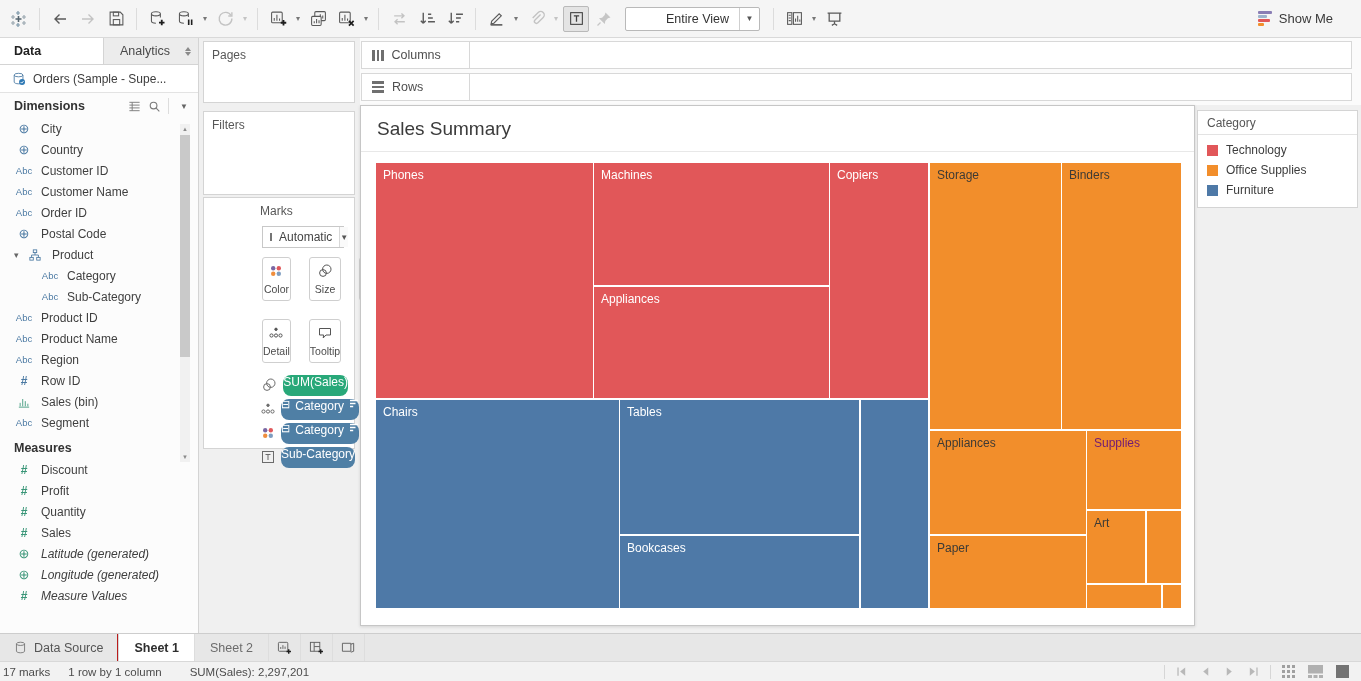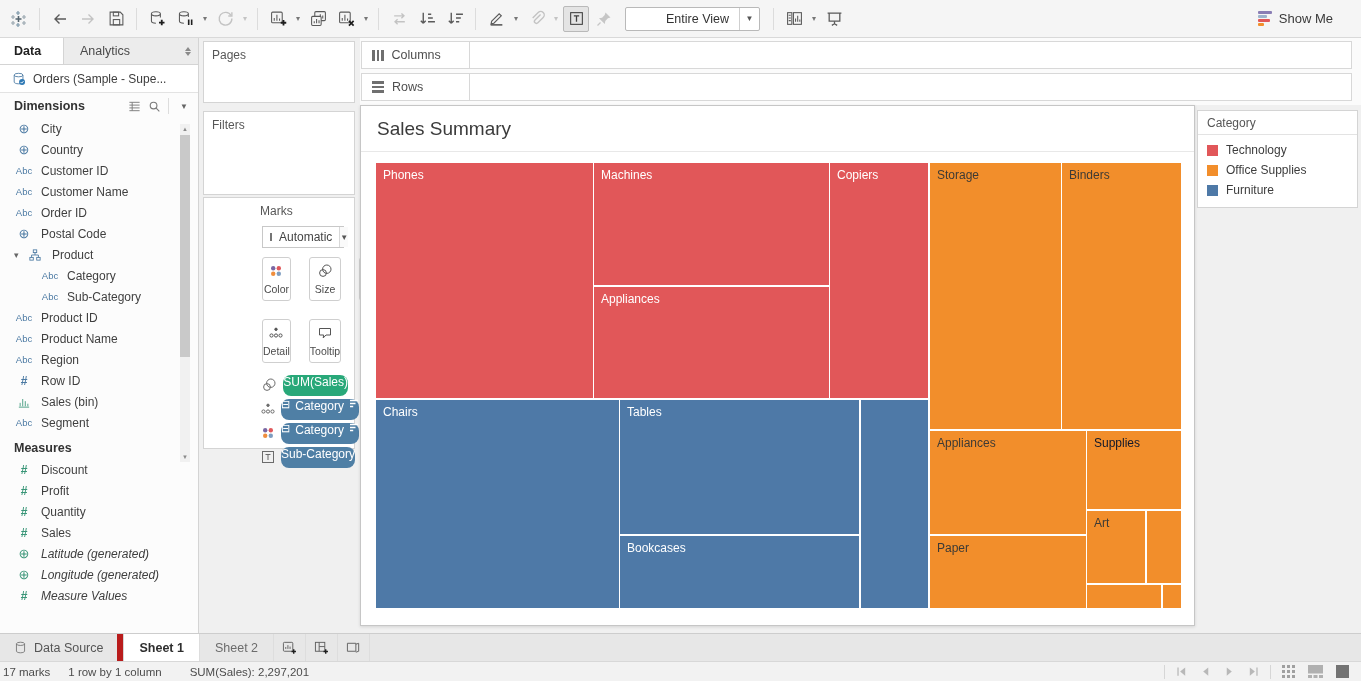--- a/index.html
+++ b/index.html
@@ -22,21 +22,21 @@
   #entire-view .ev-caret { width:20px; align-self:stretch; border-left:1px solid #cfcfcf;
                  display:flex; align-items:center; justify-content:center; font-size:8px; color:#555; }
   #show-me { margin-left:auto; display:flex; align-items:center; gap:7px; padding-right:22px; cursor:pointer; }
   #show-me .sm-bars div { height:3px; margin-bottom:1px; border-radius:1px; }
   #show-me .sm-label { font-size:13px; color:#3a3a3a; }
 
   
   #sidebar { position:absolute; left:0; top:38px; width:199px; height:595px; background:#fcfcfc;
              border-right:1px solid #d4d4d4; }
   #side-tabs { height:27px; display:flex; background:#ececec; border-bottom:1px solid #d4d4d4; }
-  #tab-data { width:64px; background:#fff; font-weight:bold; font-size:12.5px; color:#222;
+  #tab-data { width:104px; background:#fff; font-weight:bold; font-size:12.5px; color:#222;
               display:flex; align-items:center; padding-left:14px; border-right:1px solid #d4d4d4; cursor:pointer; }
   #tab-analytics { flex:1; font-size:12.5px; color:#4a4a4a; display:flex; align-items:center;
               padding-left:16px; cursor:pointer; }
   #tabs-sorter { width:20px; display:flex; flex-direction:column; align-items:center; justify-content:center; gap:1px; cursor:pointer; }
   #tabs-sorter i { width:0; height:0; border-left:3px solid transparent; border-right:3px solid transparent; display:block; }
   #tabs-sorter .up { border-bottom:4px solid #8a8a8a; }
   #tabs-sorter .dn { border-top:4px solid #8a8a8a; }
   #datasource-row { height:28px; background:#fff; border-bottom:1px solid #e3e3e3;
               display:flex; align-items:center; gap:7px; padding-left:12px; font-size:12px; color:#3d3d3d; cursor:pointer; }
   .pane-header { display:flex; align-items:center; padding:5px 6px 4px 14px; font-size:12.5px;
@@ -109,21 +109,21 @@
   #legend { position:absolute; left:1197px; top:110px; width:161px; background:#fff; border:1px solid #d4d4d4; }
   #legend-header { padding:5px 9px 4px; font-size:12px; color:#565656; border-bottom:1px solid #e3e3e3; }
   #legend-items { padding:5px 0 7px; }
   .legend-item { height:20px; display:flex; align-items:center; gap:8px; padding-left:9px; font-size:12px; color:#3d3d3d; cursor:pointer; }
   .legend-swatch { width:11px; height:11px; flex:none; }
 
   
   #tabs-bar { position:absolute; left:0; right:0; bottom:20px; height:28px; background:#e7e7e7;
         border-top:1px solid #cdcdcd; display:flex; align-items:stretch; }
   #datasource-tab { display:flex; align-items:center; gap:7px; padding:0 14px; font-size:12.5px;
-        color:#555; border-right:6px solid #b91c1c; cursor:pointer; }
+        color:#555; border-right:1px solid #b91c1c; cursor:pointer; }
   .sheet-tab { display:flex; align-items:center; padding:0 15px; font-size:12.5px; color:#6c6c6c;
         cursor:pointer; border-right:1px solid #ddd; }
   .sheet-tab.active { background:#fff; color:#2e2e2e; font-weight:bold; border-left:1px solid #d6d6d6; }
   .newtab-btn { width:32px; display:flex; align-items:center; justify-content:center;
         border-right:1px solid #ddd; background:transparent; border-top:none; border-bottom:none; border-left:none; cursor:pointer; }
 
   
   #status-bar { position:absolute; left:0; right:0; bottom:0; height:20px; background:#f2f2f2;
         border-top:1px solid #d8d8d8; display:flex; align-items:center; font-size:11.5px; color:#4c4c4c; }
   #status-bar .st { margin-left:18px; } #status-bar .st:first-child { margin-left:3px; }
@@ -659,21 +659,21 @@
       <div class="tm-rect" style="left: 554px; top: 0px; width: 131px; height: 266px; background: rgb(242, 142, 43);">
         <span class="tm-label" style="color:#3d3a35">Storage</span>
       </div>
       <div class="tm-rect" style="left: 686px; top: 0px; width: 119px; height: 266px; background: rgb(242, 142, 43);">
         <span class="tm-label" style="color:#3d3a35">Binders</span>
       </div>
       <div class="tm-rect" style="left: 554px; top: 268px; width: 156px; height: 103px; background: rgb(242, 142, 43);">
         <span class="tm-label" style="color:#3d3a35">Appliances</span>
       </div>
       <div class="tm-rect" style="left: 711px; top: 268px; width: 94px; height: 78px; background: rgb(242, 142, 43);">
-        <span class="tm-label" style="color:#0f172a">Supplies</span>
+        <span class="tm-label" style="color:#701a75">Supplies</span>
       </div>
       <div class="tm-rect" style="left: 554px; top: 373px; width: 156px; height: 72px; background: rgb(242, 142, 43);">
         <span class="tm-label" style="color:#3d3a35">Paper</span>
       </div>
       <div class="tm-rect" style="left: 711px; top: 348px; width: 58px; height: 72px; background: rgb(242, 142, 43);">
         <span class="tm-label" style="color:#3d3a35">Art</span>
       </div>
       <div class="tm-rect" style="left: 771px; top: 348px; width: 34px; height: 72px; background: rgb(242, 142, 43);"></div>
       <div class="tm-rect" style="left: 711px; top: 422px; width: 74px; height: 23px; background: rgb(242, 142, 43);"></div>
       <div class="tm-rect" style="left: 787px; top: 422px; width: 18px; height: 23px; background: rgb(242, 142, 43);"></div>

